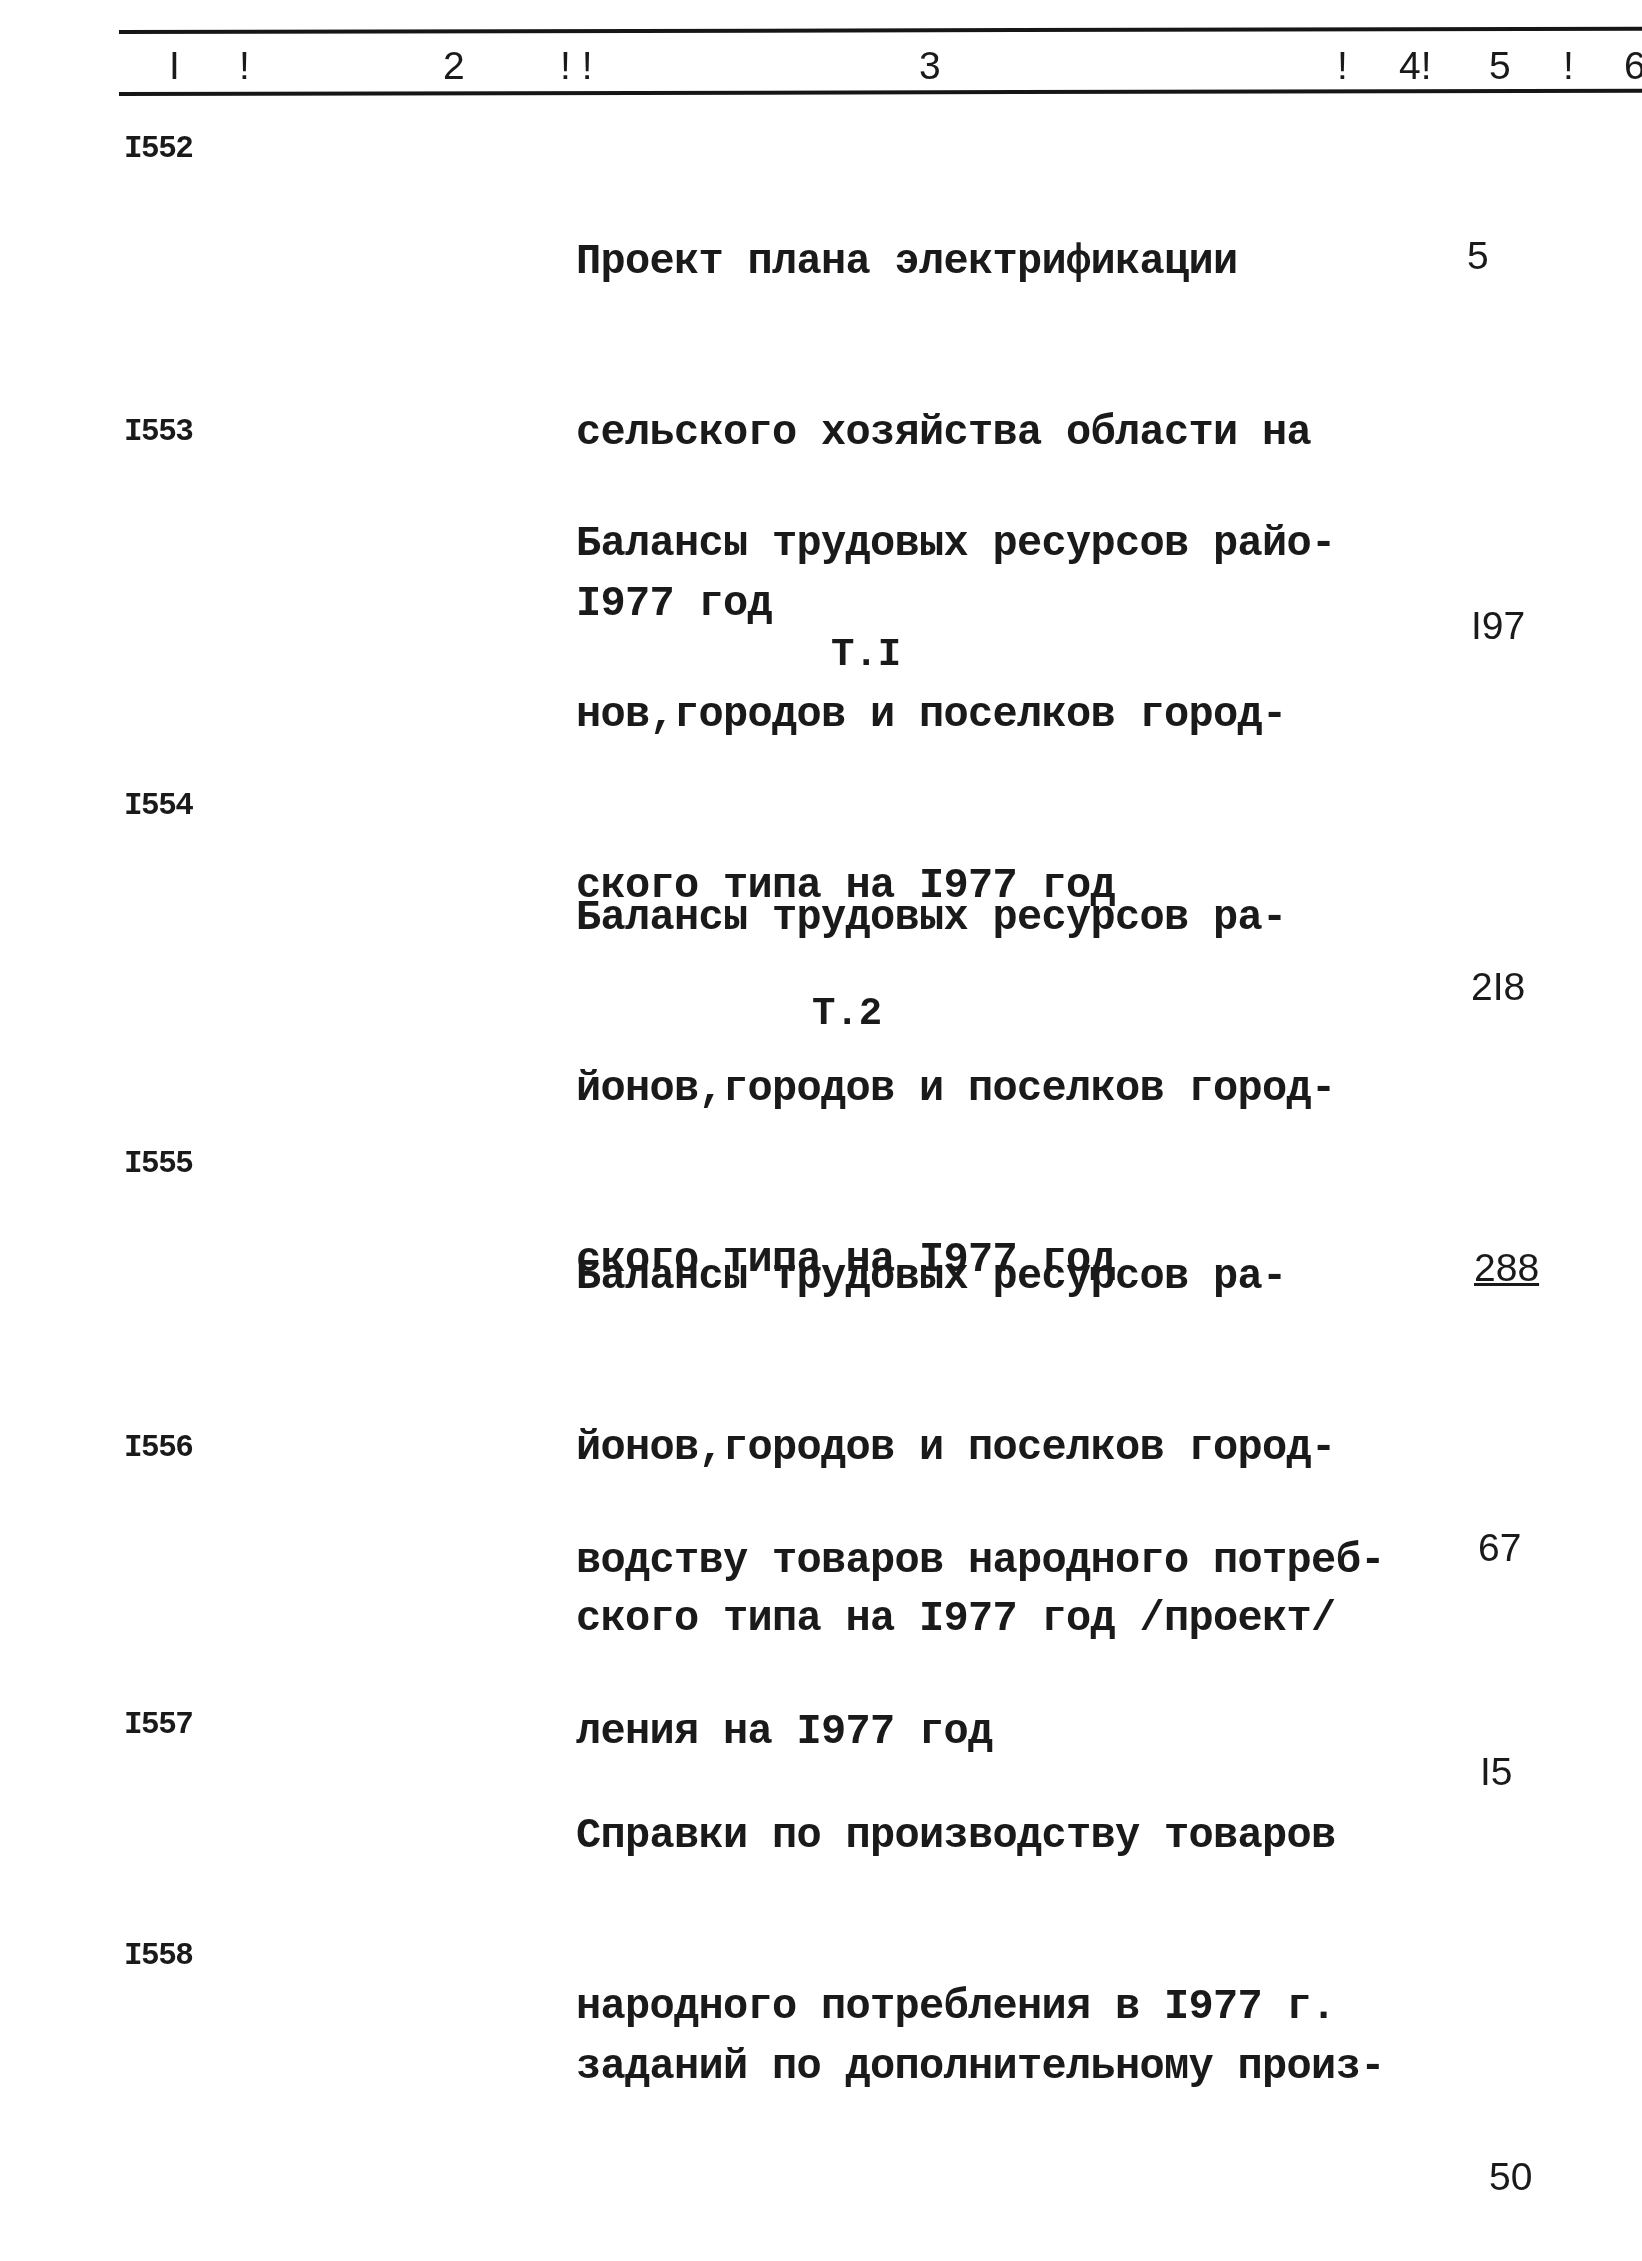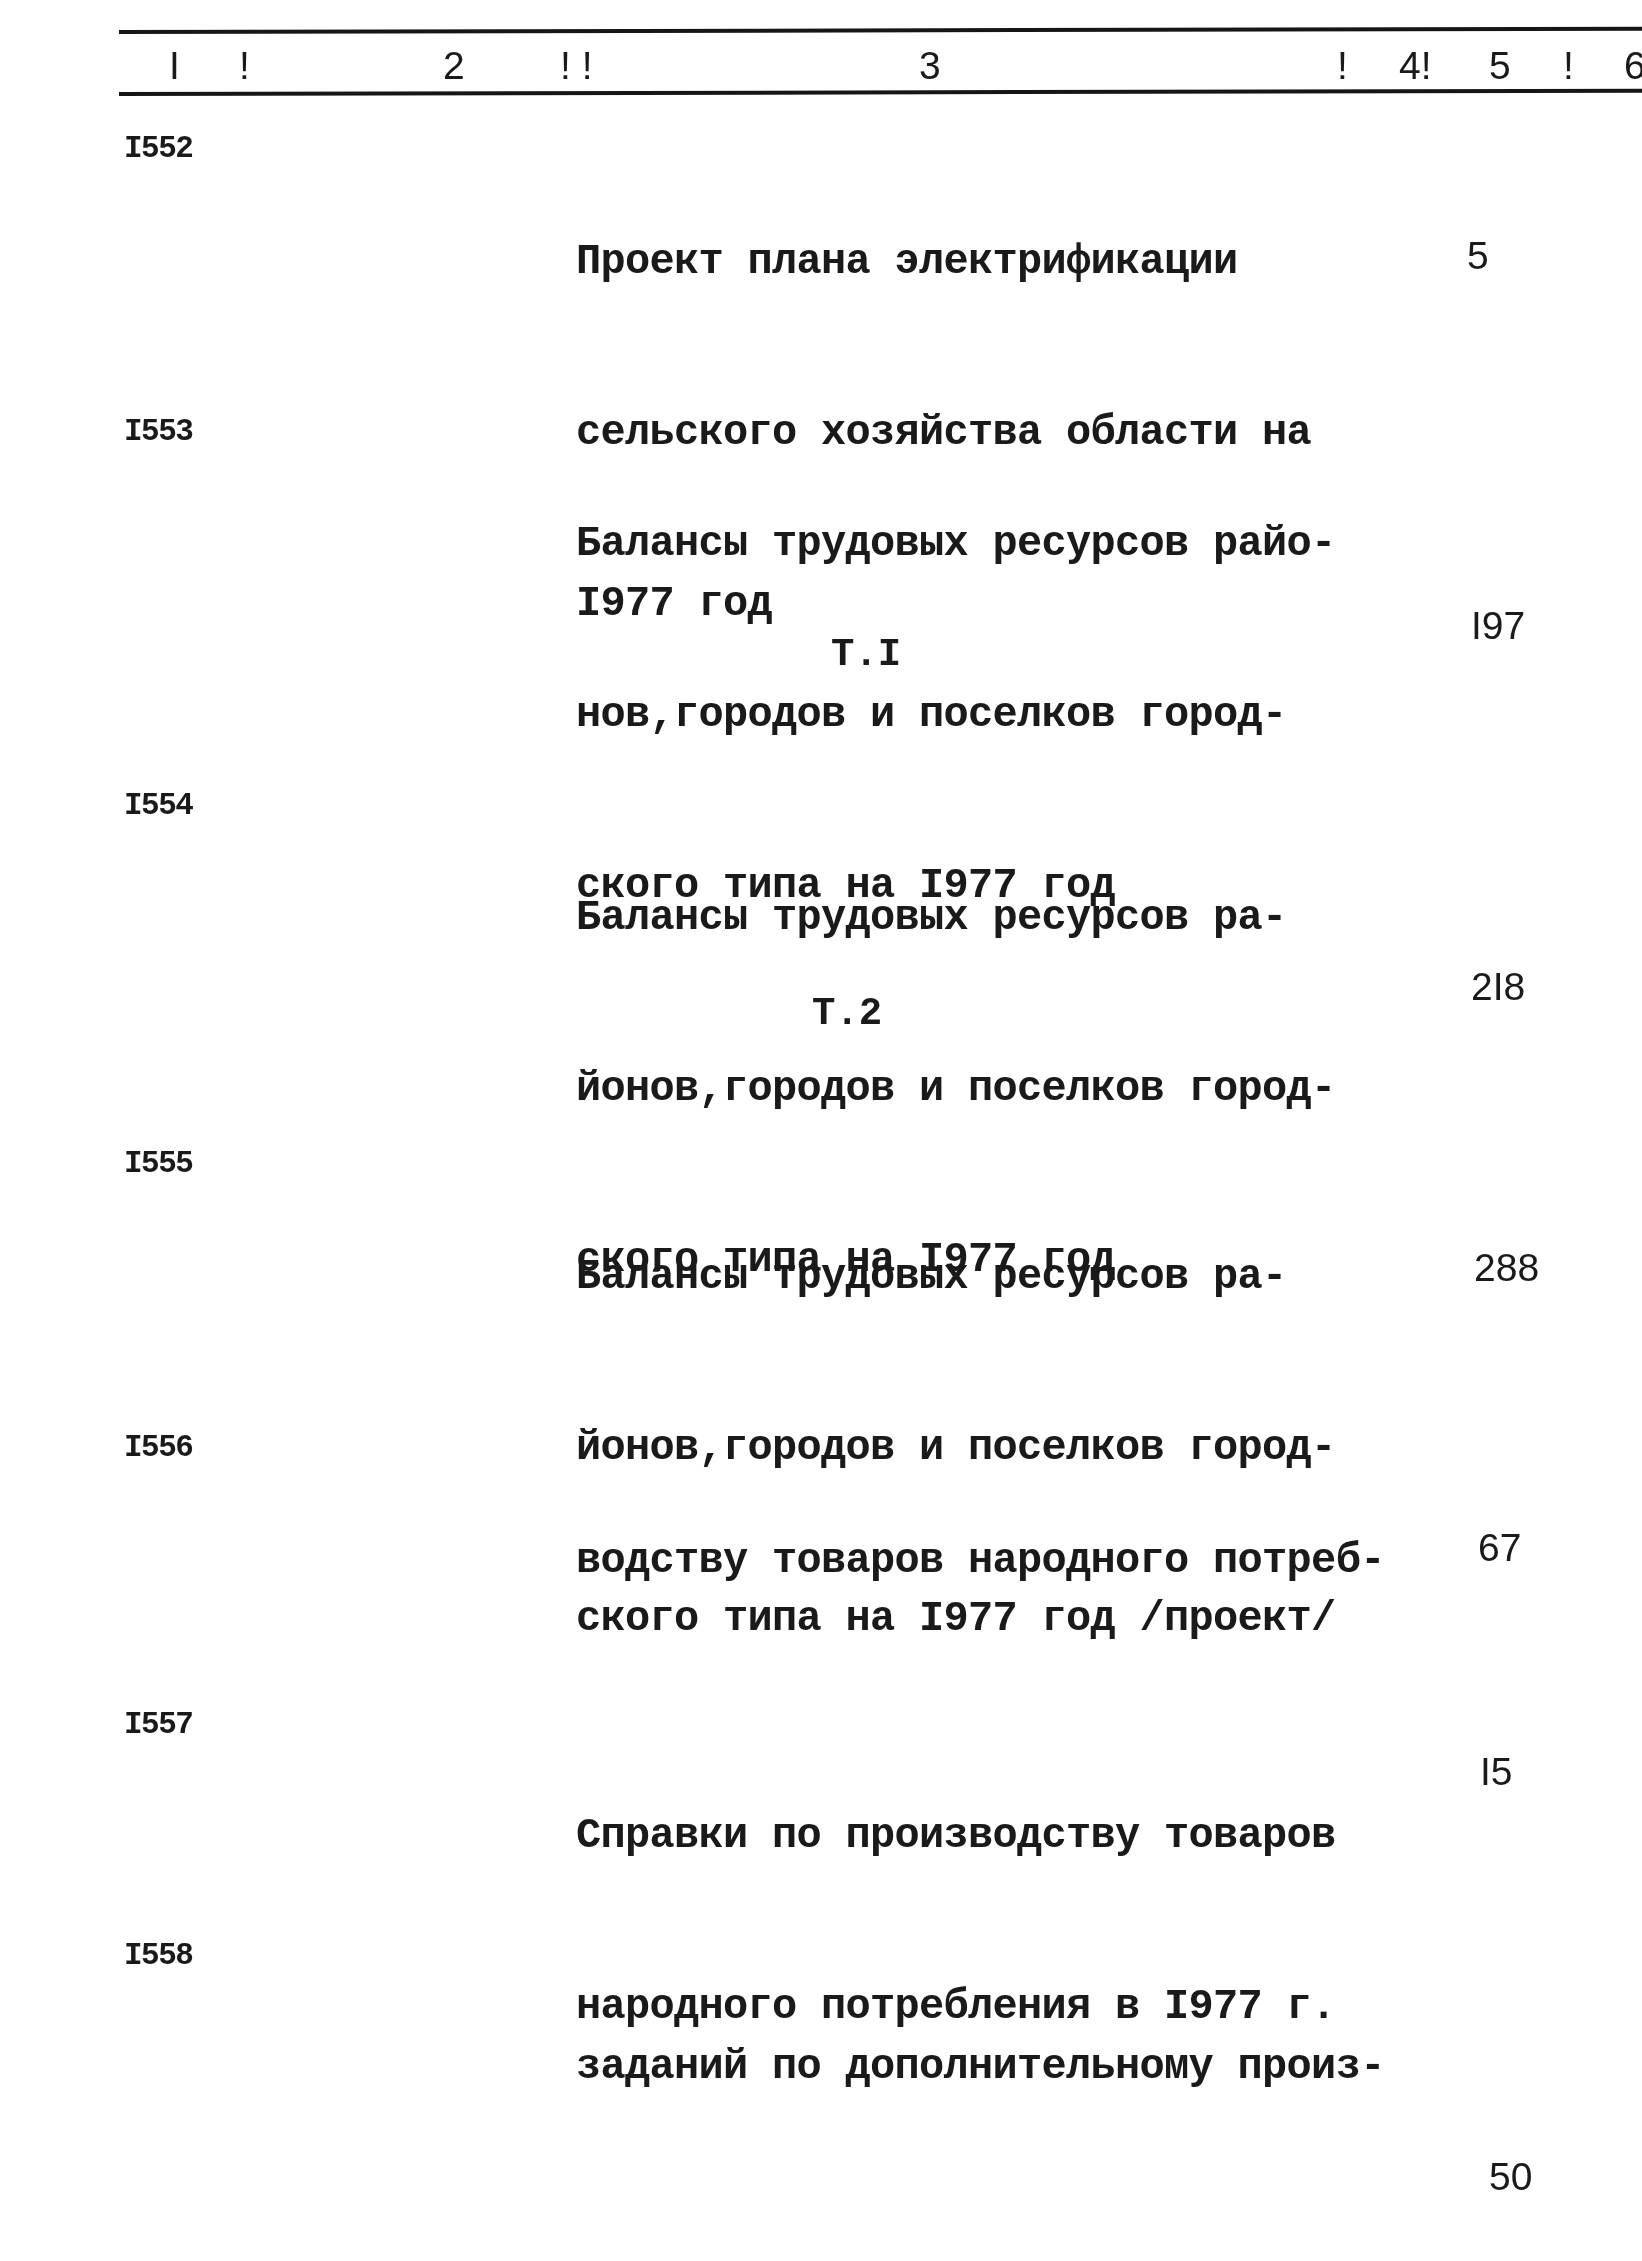--- a/index.html
+++ b/index.html
@@ -65,27 +65,28 @@
   <span class="pages" style="left:1471px; top:965px;">2I8</span>
 </div>
 
 <div>
   <span class="num" style="top:1142px;">I555</span>
   <div class="desc" style="top:1135px;">
     <div>Балансы трудовых ресурсов ра-</div>
     <div>йонов,городов и поселков город-</div>
     <div>ского типа на I977 год /проект/</div>
   </div>
-  <span class="pages" style="left:1474px; top:1246px;">288</span>
+  <span class="pages" style="left:1474px; top:1246px;text-decoration:underline;">288</span>
 </div>
 
 <div>
   <span class="num" style="top:1426px;">I556</span>
   <div class="desc" style="top:1419px;">
     <div>водству товаров народного потреб-</div>
+    <div>ления на I977 год</div>
   </div>
   <span class="pages" style="left:1478px; top:1526px;">67</span>
 </div>
 
 <div>
   <span class="num" style="top:1703px;">I557</span>
   <div class="desc" style="top:1694px;">
     <div>Справки по производству товаров</div>
     <div>народного потребления в I977 г.</div>
   </div>

